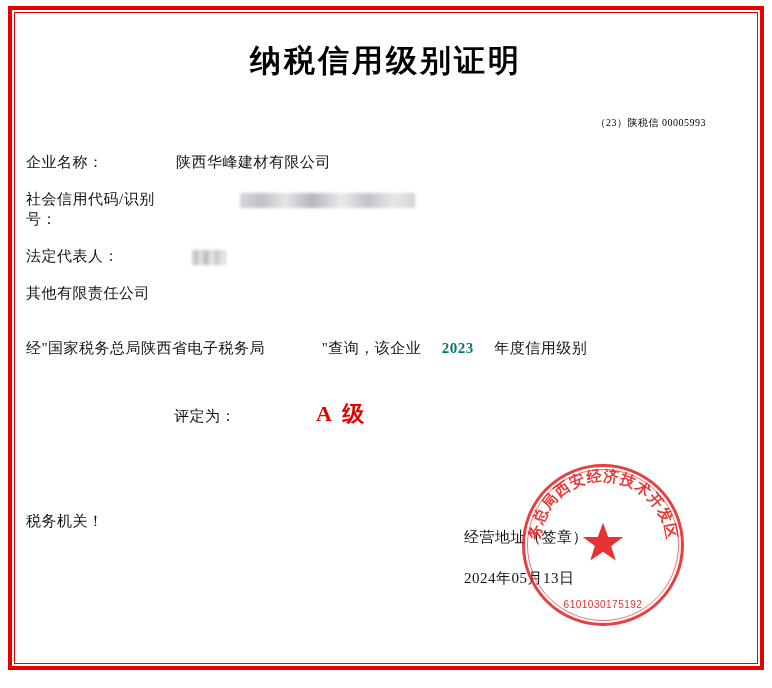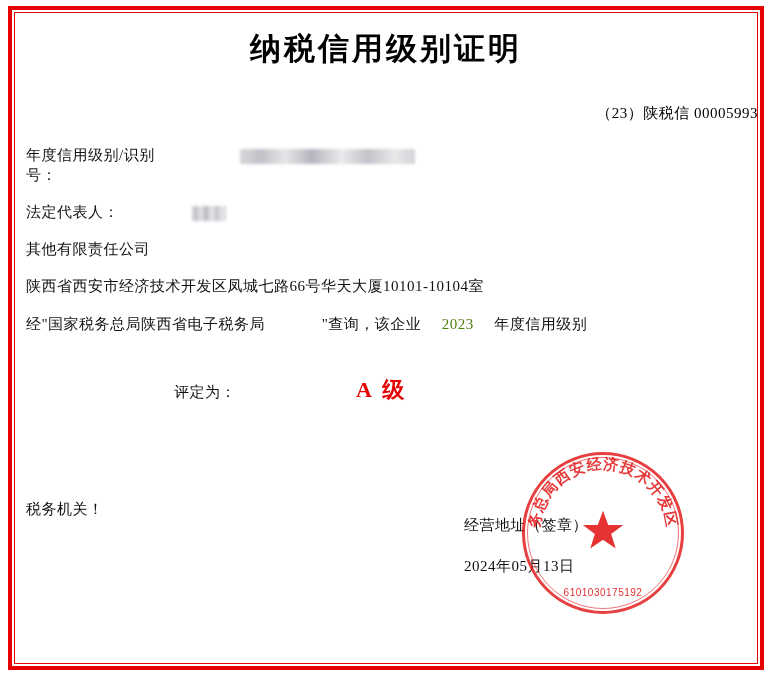--- a/index.html
+++ b/index.html
@@ -38,40 +38,41 @@
     top: 12px;
     width: 744px;
     height: 652px;
     border: 1px solid #e60000;
     box-sizing: border-box;
   }
 
   .content {
     position: absolute;
     left: 14px;
-    top: 0;
+    top: 12px;
     width: 744px;
     height: 576px;
     box-sizing: border-box;
   }
 
   .doc-title {
     text-align: center;
     font-size: 31px;
     font-weight: bold;
     letter-spacing: 3px;
     margin-top: 28px;
     color: #000000;
     font-family: "Liberation Serif", "DejaVu Serif", serif;
   }
 
   .doc-number {
     text-align: right;
-    font-size: 15px;
+    font-size: 10px;
     margin-top: 34px;
+    padding-right: 52px;
     letter-spacing: 0.5px;
     color: #000000;
   }
 
   .fields {
     margin-top: 22px;
     padding-left: 12px;
   }
 
   .field-row {
@@ -115,32 +116,31 @@
   .statement {
     font-size: 15px;
     padding-left: 12px;
     margin-top: 2px;
     line-height: 22px;
     letter-spacing: 0.5px;
   }
   .statement .gap-a { display: inline-block; width: 48px; }
   .statement .gap-b { display: inline-block; width: 12px; }
   .year {
-    color: #4d7c0f;
-    font-weight: normal;
+    color: #0f766e;
+    font-weight: bold;
     letter-spacing: 0.5px;
   }
 
   .grade-row {
     margin-top: 40px;
     padding-left: 160px;
     font-size: 15px;
     display: flex;
     align-items: baseline;
-    gap: 40px;
   }
   .grade-label {
     letter-spacing: 0.5px;
   }
   .grade-value {
     color: #e60000;
     font-size: 22px;
     font-weight: bold;
     margin-left: 80px;
     letter-spacing: 3px;
@@ -247,41 +247,44 @@
   <div class="frame-inner"></div>
 
   <div class="content">
 
     <div class="doc-title">纳税信用级别证明</div>
 
     <div class="doc-number">（23）陕税信  00005993</div>
 
     <div class="fields">
 
-
-      <div class="field-row">
-        <div class="field-label">年度信用级别/识别号：</div>
+      <div class="field-row">
+        <div class="field-label">企业名称：</div>
+        <div class="field-value">陕西华峰建材有限公司</div>
+      </div>
+
+      <div class="field-row">
+        <div class="field-label">社会信用代码/识别号：</div>
         <div class="field-value">
           <span class="redacted code"></span>
         </div>
       </div>
 
       <div class="field-row">
         <div class="field-label">法定代表人：</div>
         <div class="field-value">
           <span class="redacted name"></span>
         </div>
       </div>
 
       <div class="field-row">
         <div class="field-value">其他有限责任公司</div>
       </div>
 
       <div class="field-row">
-        <div class="field-value">陕西省西安市经济技术开发区凤城七路66号华天大厦10101-10104室</div>
       </div>
 
     </div>
 
     <div class="statement">
       <span>经"国家税务总局陕西省电子税务局</span>
       <span class="gap-a"></span>
       <span>"查询，该企业</span>
       <span class="gap-b"></span>
       <span class="year">2023</span>

